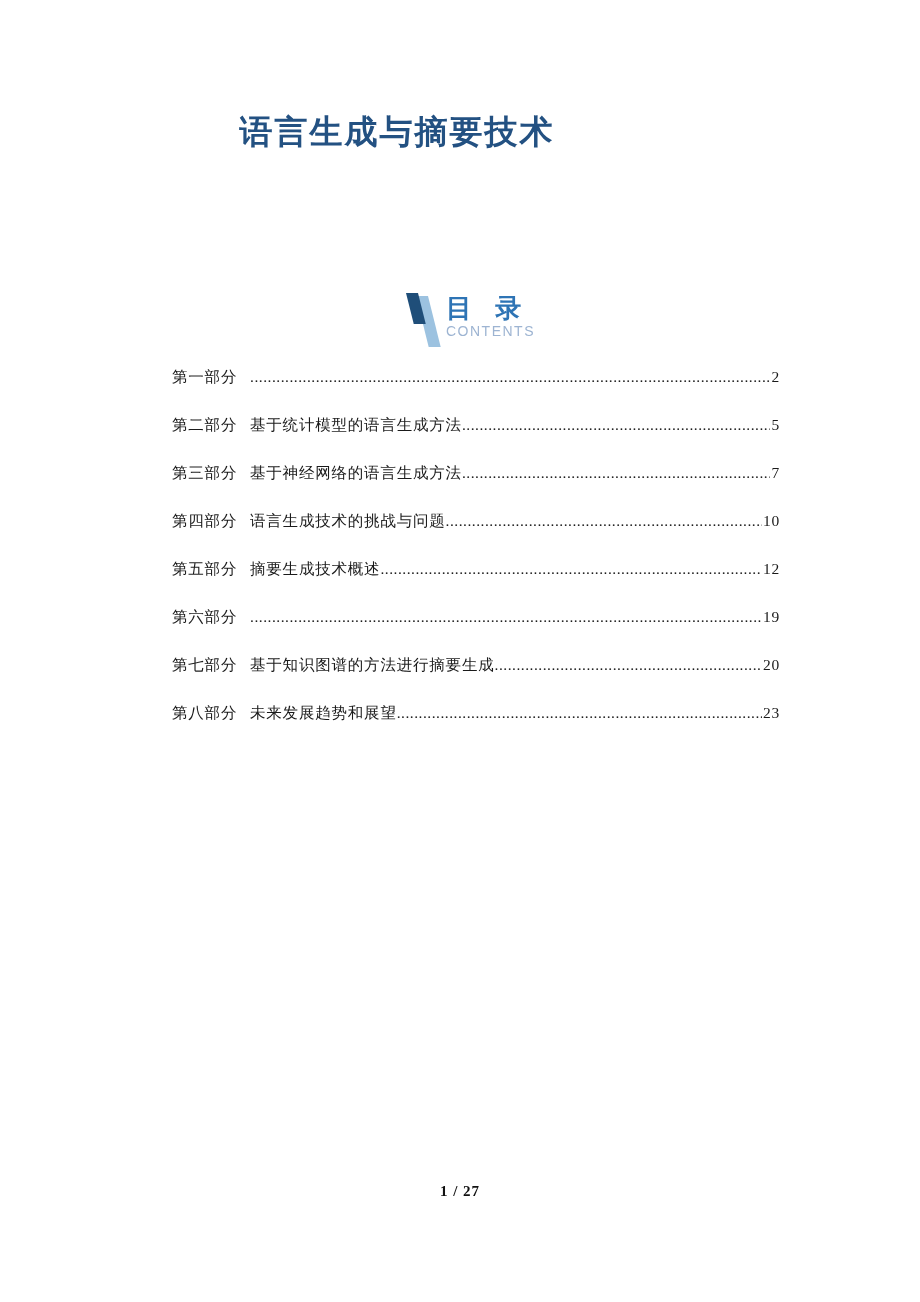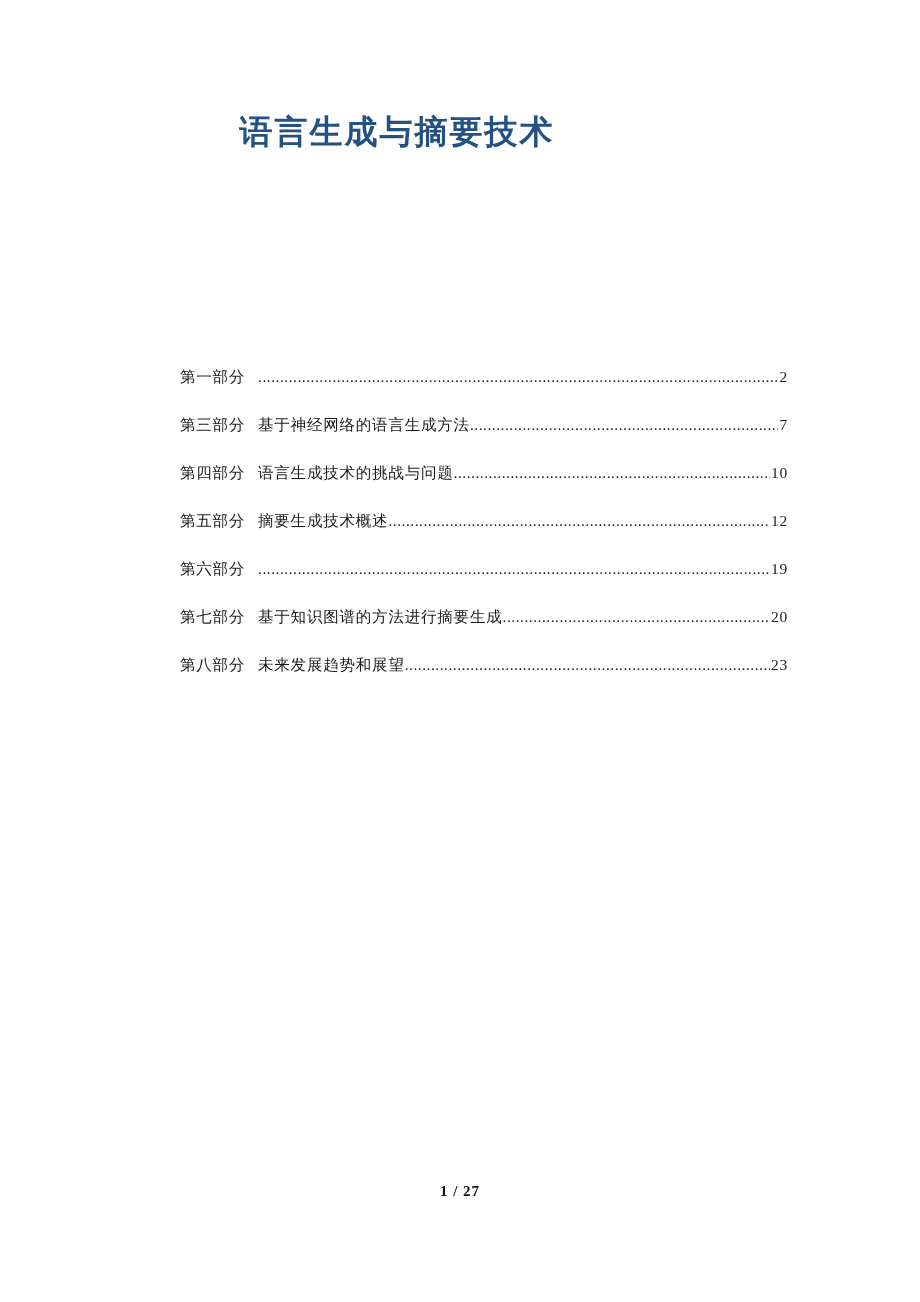--- a/index.html
+++ b/index.html
@@ -94,21 +94,21 @@
     font-family: "Liberation Sans", sans-serif;
     font-size: 14px;
     letter-spacing: 1.5px;
     color: var(--contents-label);
     line-height: 16px;
   }
 
   
   .toc-list {
     position: absolute;
-    left: 180px;
+    left: 172px;
     top: 353px;
     width: 608px;
   }
   .toc-row {
     display: flex;
     align-items: baseline;
     height: 48px;
     line-height: 48px;
     font-size: 15.5px;
     letter-spacing: 0.8px;
@@ -150,26 +150,42 @@
     color: #111;
   }
 </style>
 </head>
 <body>
 
 <div class="page">
 
   <h1 class="doc-title">语言生成与摘要技术</h1>
 
+  <div class="toc-header">
+    <div class="toc-icon">
+      <span class="bar bar-light"></span>
+      <span class="bar bar-dark"></span>
+    </div>
+    <div class="toc-head-text">
+      <div class="toc-heading">目 录</div>
+      <div class="toc-subheading">CONTENTS</div>
+    </div>
+  </div>
 
   <div class="toc-list">
     <div class="toc-row">
       <span class="toc-part">第一部分</span>
       <span class="toc-leader"></span>
       <span class="toc-pagenum">2</span>
+    </div>
+    <div class="toc-row">
+      <span class="toc-part">第二部分</span>
+      <span class="toc-entry-title">基于统计模型的语言生成方法</span>
+      <span class="toc-leader"></span>
+      <span class="toc-pagenum">5</span>
     </div>
     <div class="toc-row">
       <span class="toc-part">第三部分</span>
       <span class="toc-entry-title">基于神经网络的语言生成方法</span>
       <span class="toc-leader"></span>
       <span class="toc-pagenum">7</span>
     </div>
     <div class="toc-row">
       <span class="toc-part">第四部分</span>
       <span class="toc-entry-title">语言生成技术的挑战与问题</span>

